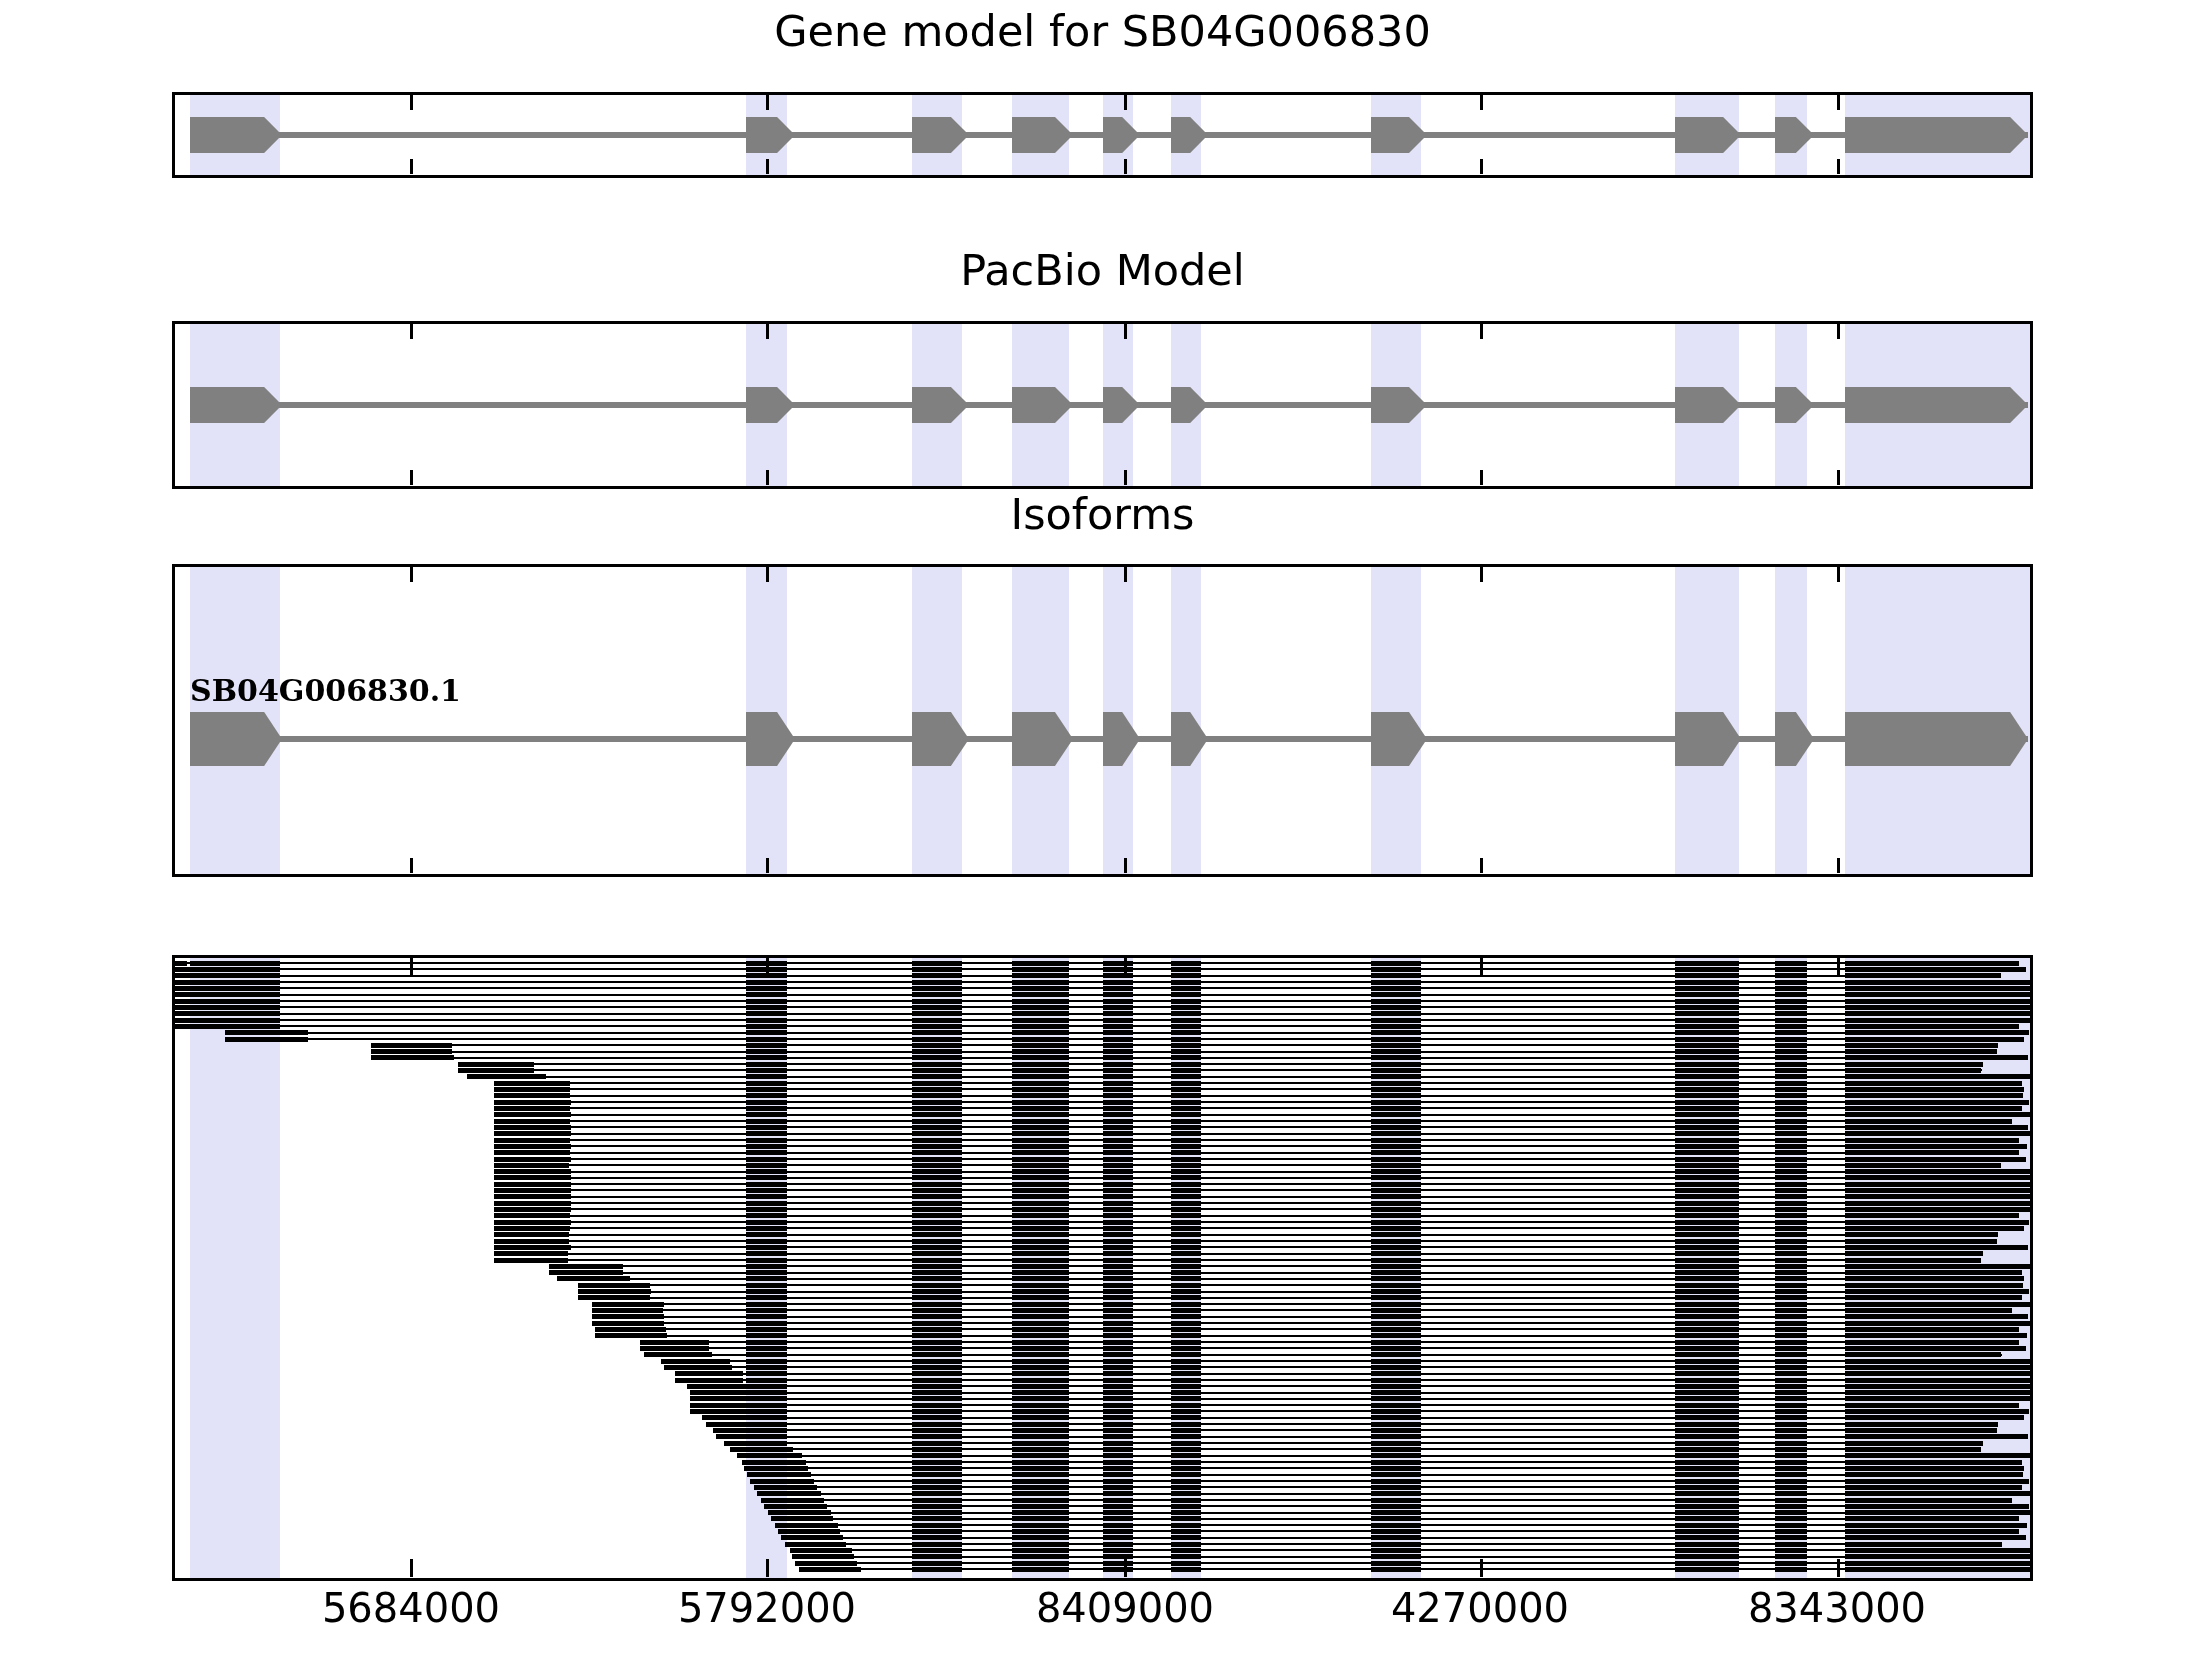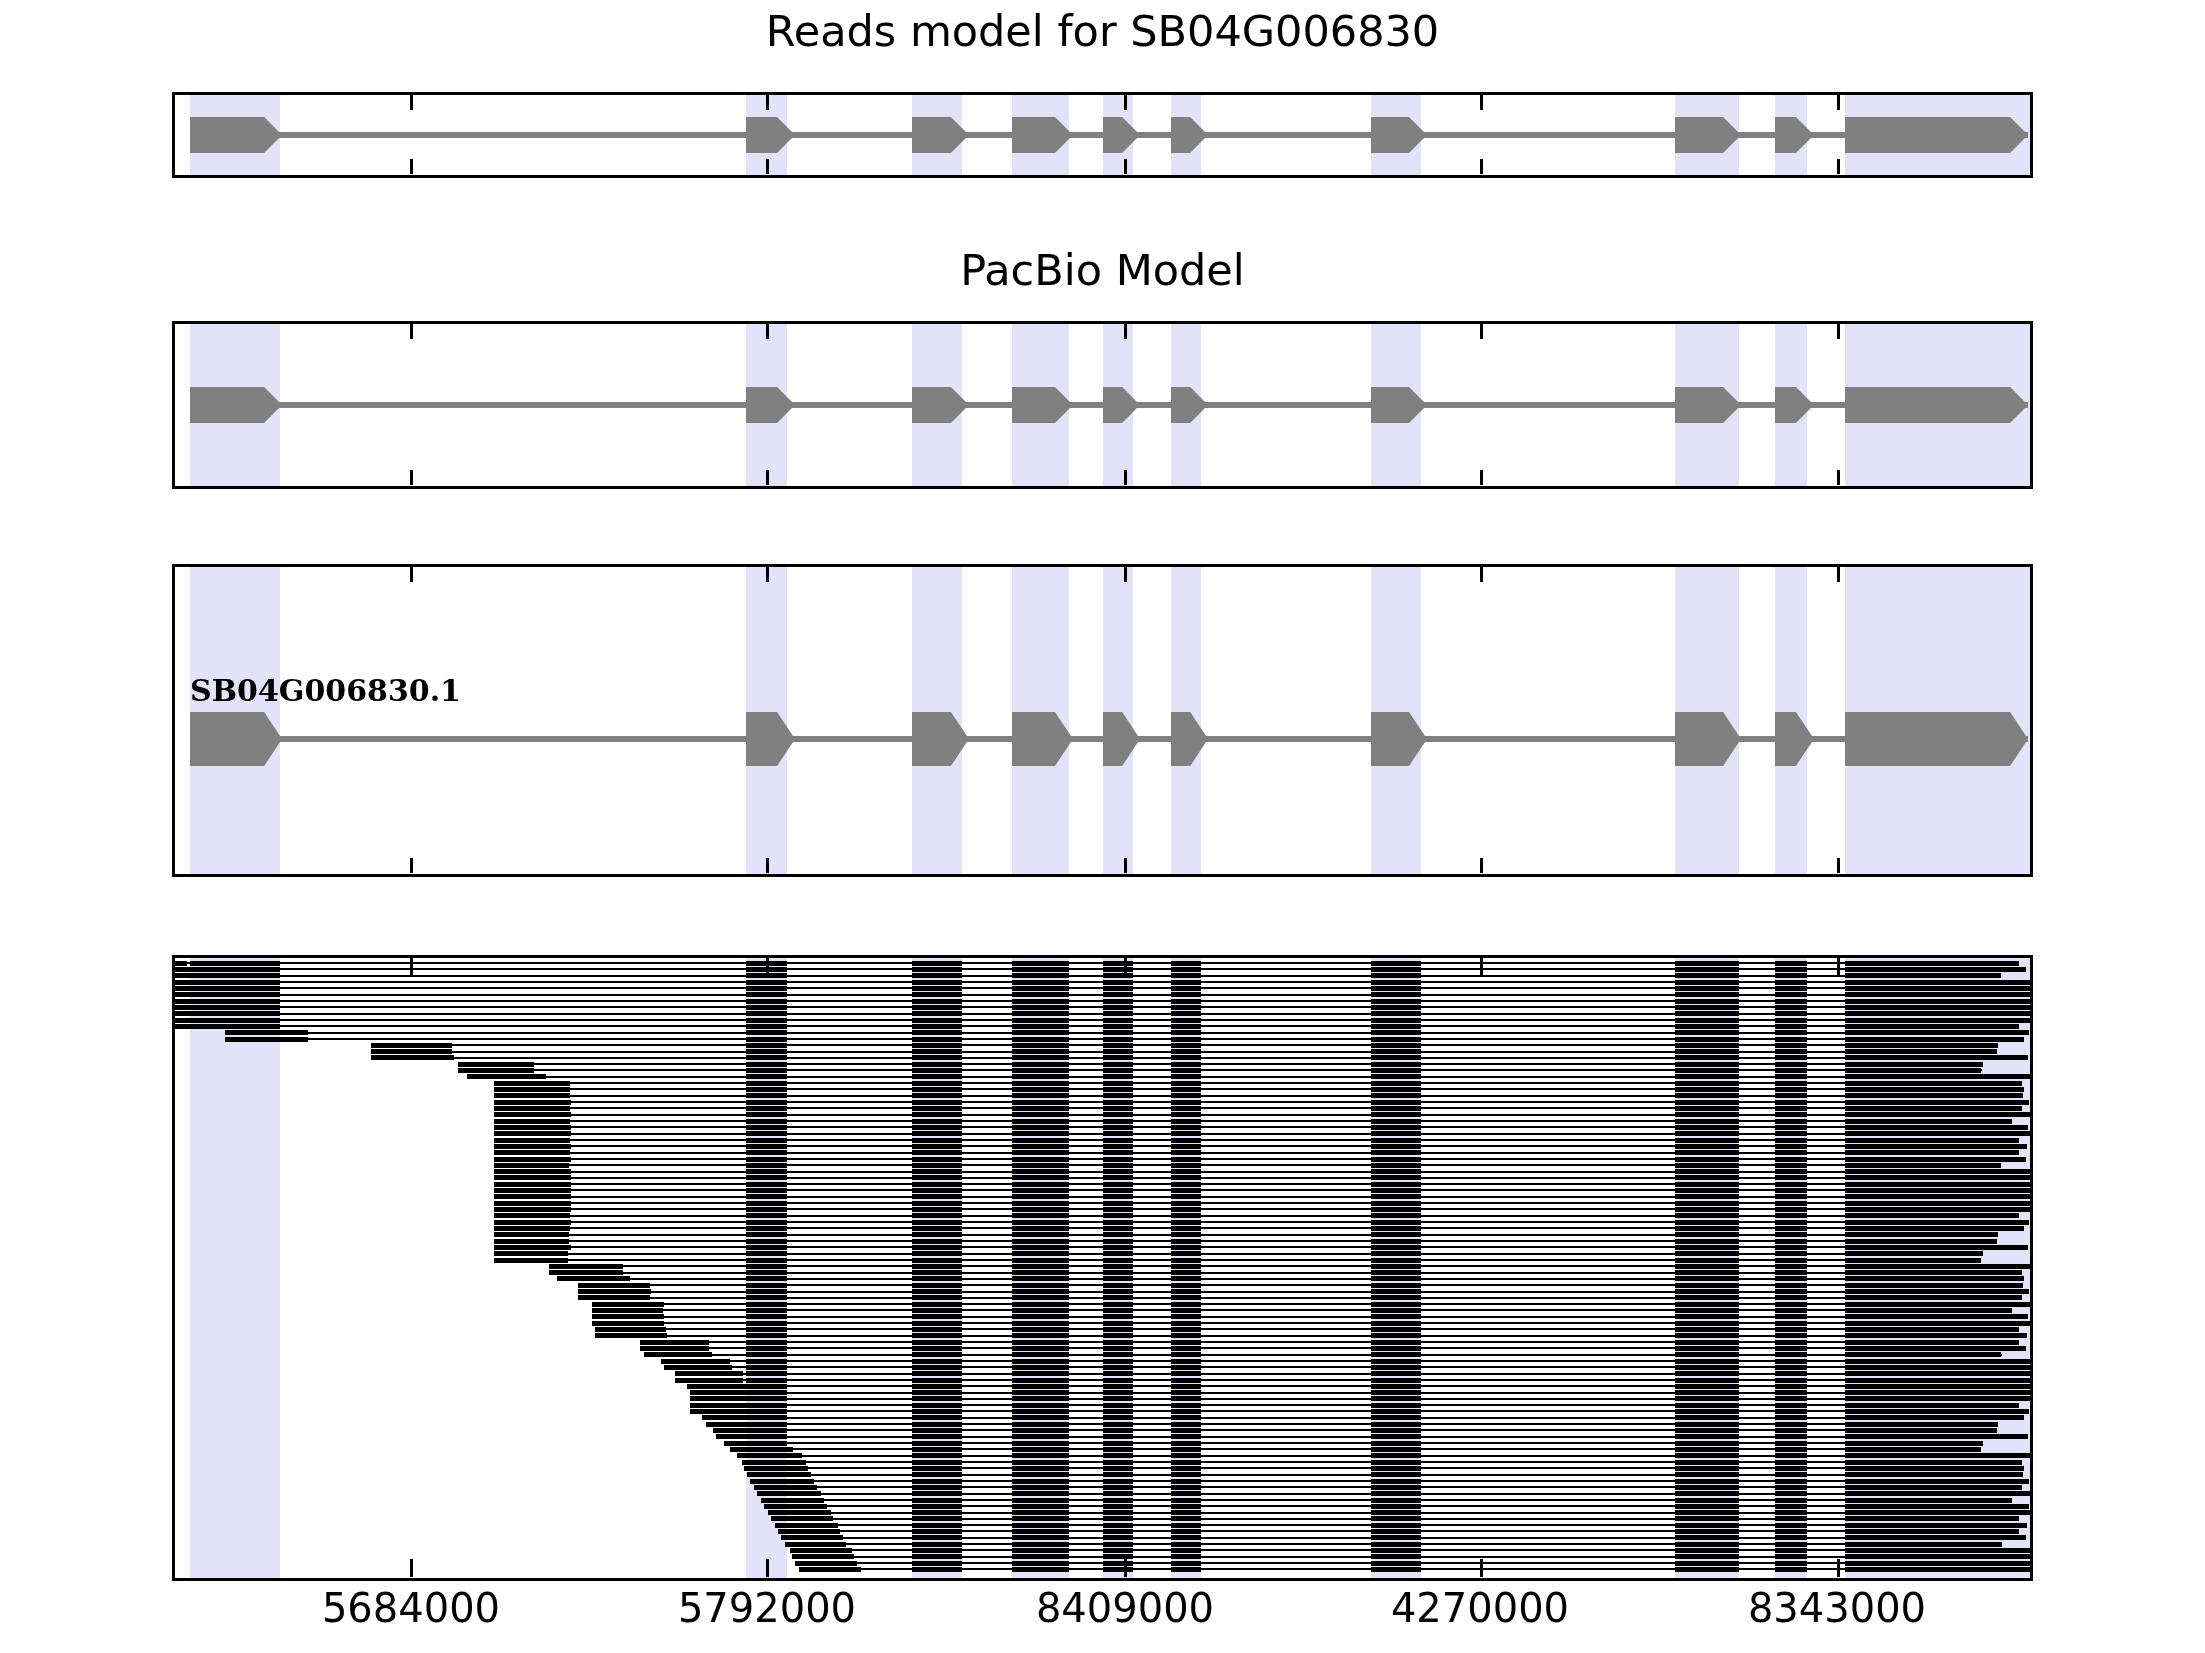--- a/index.html
+++ b/index.html
@@ -30,21 +30,21 @@
   .xtick-label{
     position:absolute;font-family:"DejaVu Sans",sans-serif;color:#000;
     text-align:center;white-space:nowrap;
   }
 </style>
 </head>
 <body>
 
 <div id="root">
 
-  <div class="panel-title" style="top: 5.5px; font-size: 43px;">Reads model for SB04G006830</div>
+  <div class="panel-title" style="top: 5.5px; font-size: 43px;">Gene model for SB04G006830</div>
 
   <div class="panel" id="p-gene" style="left: 172px; top: 92px; width: 1861px; height: 86px;">
       <div class="band" style="left: 15px; width: 90px;"></div>
       <div class="band" style="left: 571px; width: 41px;"></div>
       <div class="band" style="left: 737px; width: 50px;"></div>
       <div class="band" style="left: 837px; width: 57px;"></div>
       <div class="band" style="left: 928px; width: 30px;"></div>
       <div class="band" style="left: 996px; width: 30px;"></div>
       <div class="band" style="left: 1196px; width: 50px;"></div>
       <div class="band" style="left: 1500px; width: 64px;"></div>
@@ -102,20 +102,21 @@
       <div class="exon" style="left: 737px; width: 57px; height: 36px; top: 63px; clip-path: polygon(0% 0%, 68.2927% 0%, 100% 50%, 68.2927% 100%, 0% 100%);"></div>
       <div class="exon" style="left: 837px; width: 61px; height: 36px; top: 63px; clip-path: polygon(0% 0%, 70.4545% 0%, 100% 50%, 70.4545% 100%, 0% 100%);"></div>
       <div class="exon" style="left: 928px; width: 37px; height: 36px; top: 63px; clip-path: polygon(0% 0%, 51.8519% 0%, 100% 50%, 51.8519% 100%, 0% 100%);"></div>
       <div class="exon" style="left: 996px; width: 37px; height: 36px; top: 63px; clip-path: polygon(0% 0%, 51.8519% 0%, 100% 50%, 51.8519% 100%, 0% 100%);"></div>
       <div class="exon" style="left: 1196px; width: 56px; height: 36px; top: 63px; clip-path: polygon(0% 0%, 67.9012% 0%, 100% 50%, 67.9012% 100%, 0% 100%);"></div>
       <div class="exon" style="left: 1500px; width: 66px; height: 36px; top: 63px; clip-path: polygon(0% 0%, 72.9167% 0%, 100% 50%, 72.9167% 100%, 0% 100%);"></div>
       <div class="exon" style="left: 1600px; width: 39px; height: 36px; top: 63px; clip-path: polygon(0% 0%, 53.5714% 0%, 100% 50%, 53.5714% 100%, 0% 100%);"></div>
       <div class="exon" style="left: 1670px; width: 183px; height: 36px; top: 63px; clip-path: polygon(0% 0%, 90.2256% 0%, 100% 50%, 90.2256% 100%, 0% 100%);"></div>
     </div>
 
+  <div class="panel-title" style="top: 489px; font-size: 43px;">Isoforms</div>
 
   <div class="panel" id="p-iso" style="left: 172px; top: 564px; width: 1861px; height: 313px;">
       <div class="band" style="left: 15px; width: 90px;"></div>
       <div class="band" style="left: 571px; width: 41px;"></div>
       <div class="band" style="left: 737px; width: 50px;"></div>
       <div class="band" style="left: 837px; width: 57px;"></div>
       <div class="band" style="left: 928px; width: 30px;"></div>
       <div class="band" style="left: 996px; width: 30px;"></div>
       <div class="band" style="left: 1196px; width: 50px;"></div>
       <div class="band" style="left: 1500px; width: 64px;"></div>

